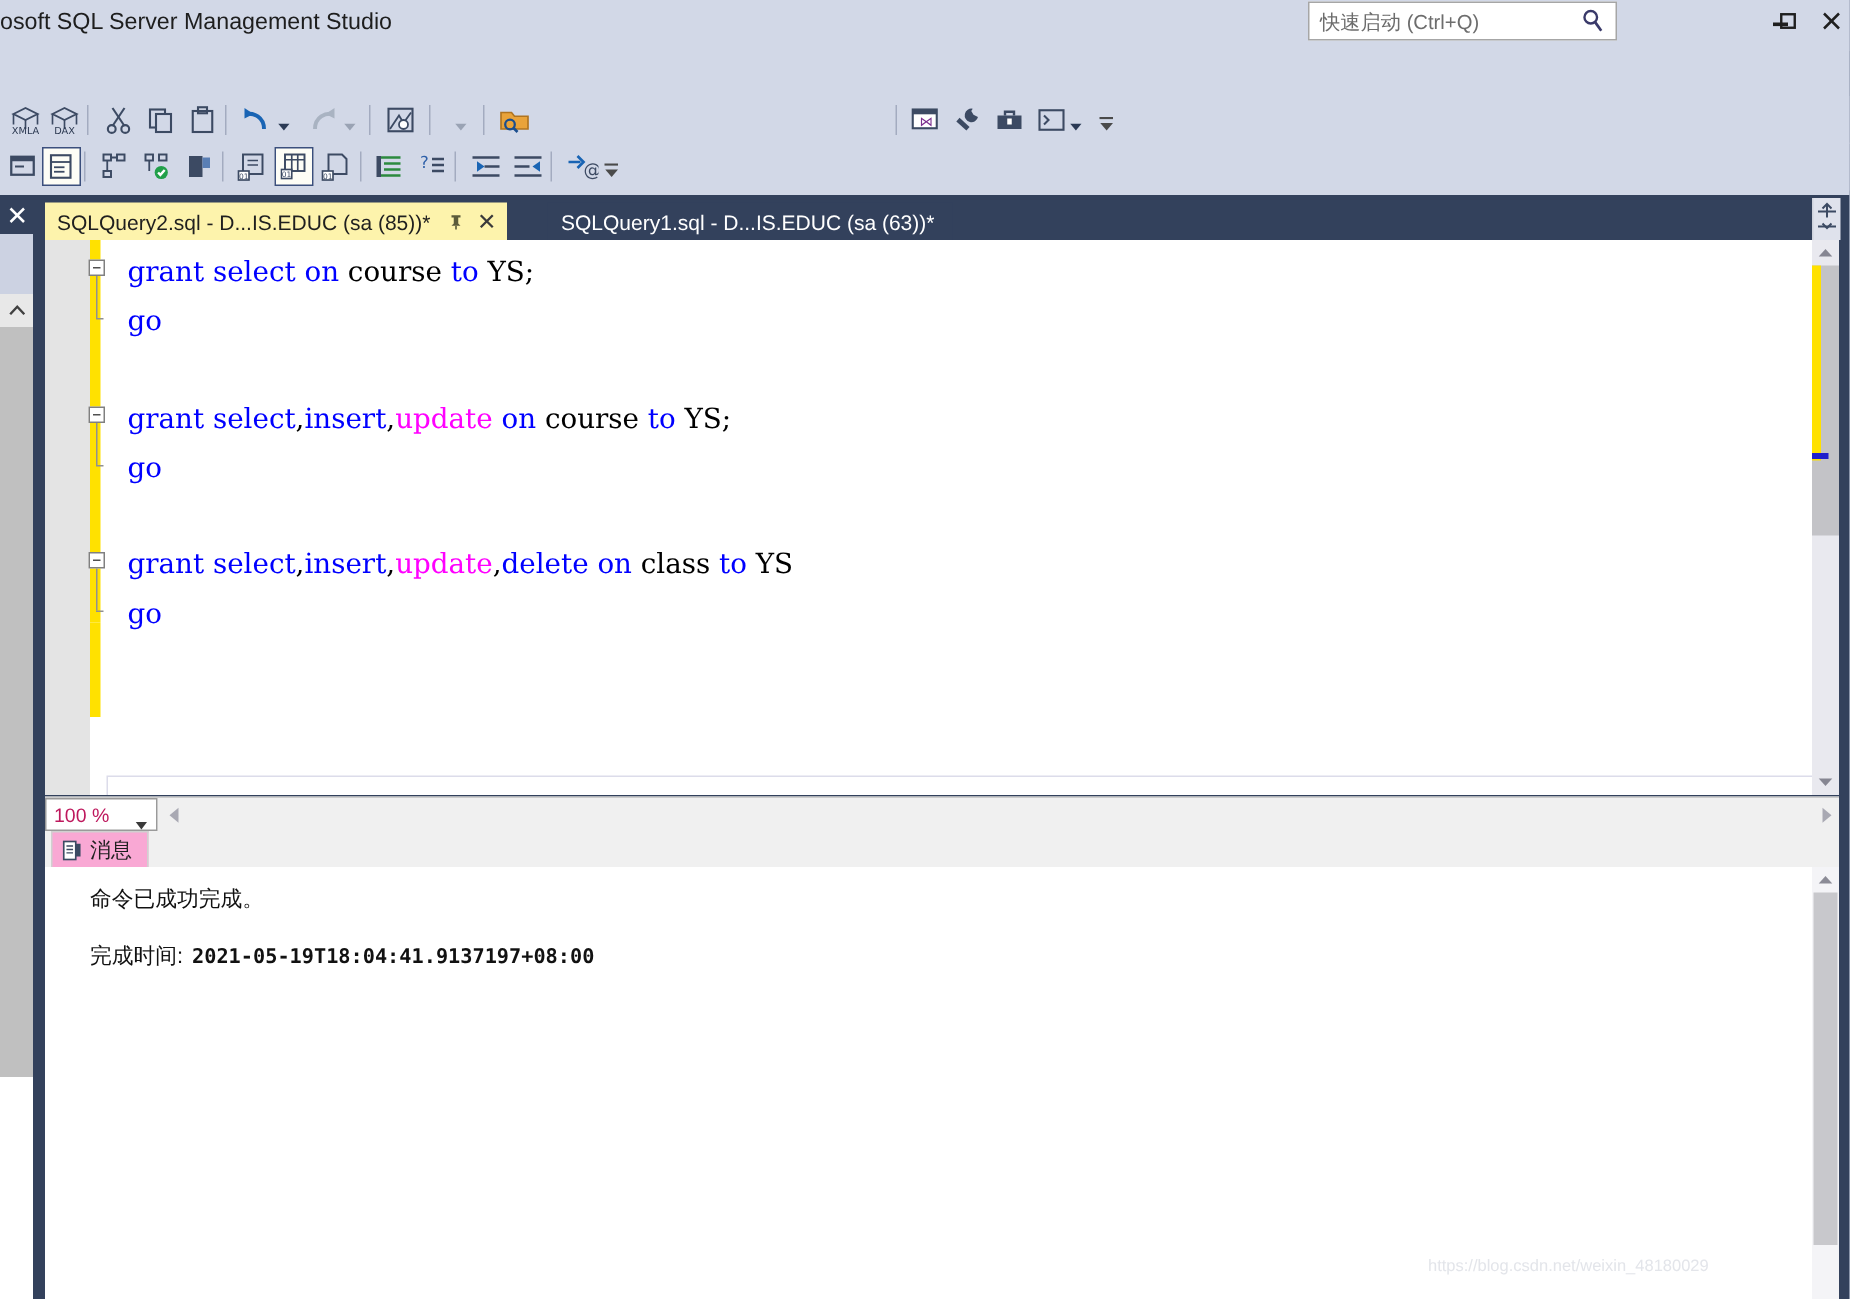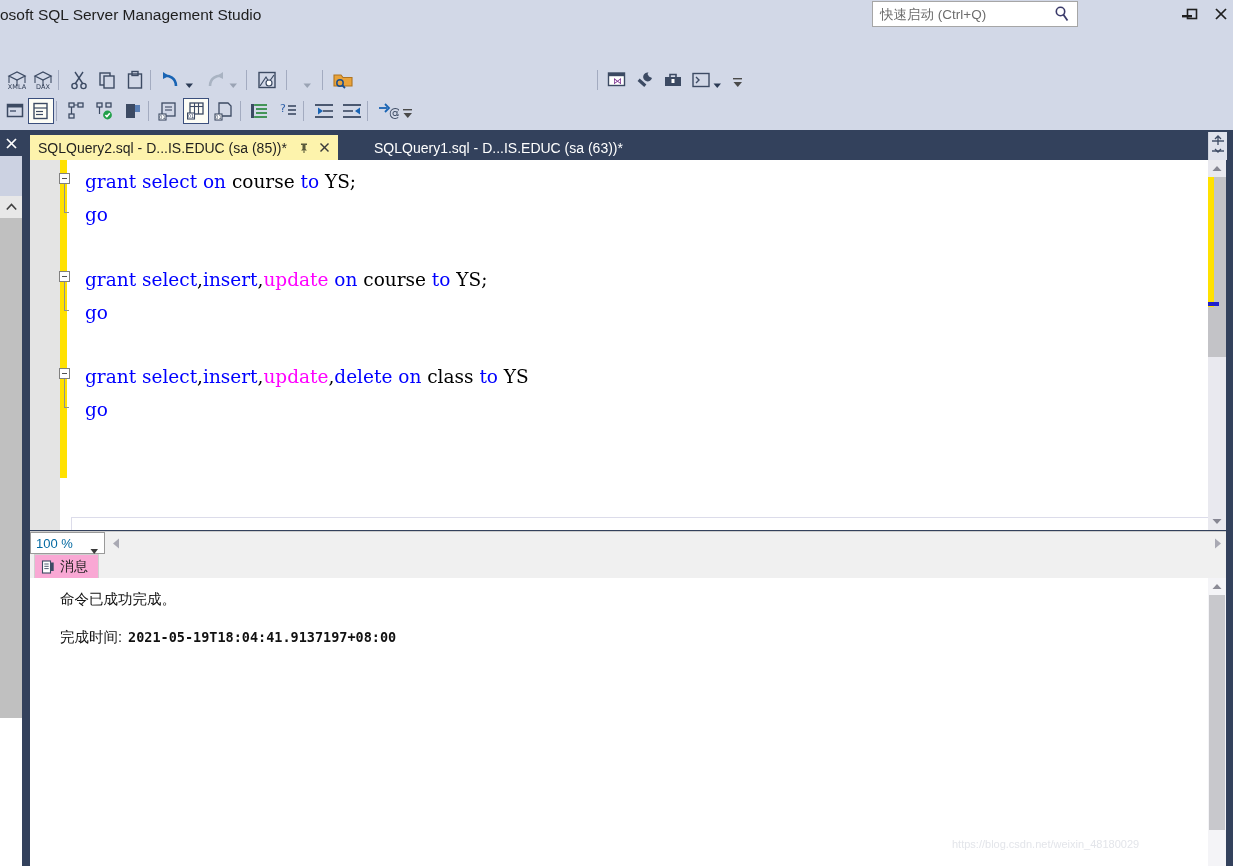--- a/index.html
+++ b/index.html
@@ -234,21 +234,21 @@
   .zoombar {
     position: absolute; left: 30px; top: 531px; width: 1196px; height: 22px;
     background: #f0f0f0; border-top: 1px solid #cccccc;
   }
   .zoom-combo {
     position: absolute; left: 0px; top: 0px; width: 75px; height: 22px;
     background: #ffffff; border: 1px solid #9a9a9a; box-sizing: border-box;
     display: flex; align-items: center;
   }
   .zoom-combo .zval {
-    font-size: 13px; color: #0369a1; margin-left: 5px;
+    font-size: 13px; color: #be185d; margin-left: 5px;
   }
   .zoom-combo .zarrow { position: absolute; right: 5px; top: 8px; }
   .hscroll-left {
     position: absolute; left: 78px; top: 3px; width: 16px; height: 16px;
     display: flex; align-items: center; justify-content: center;
   }
   .hscroll-track {
     position: absolute; left: 94px; top: 0px; right: 18px; height: 21px;
     background: #f0f0f0;
   }

